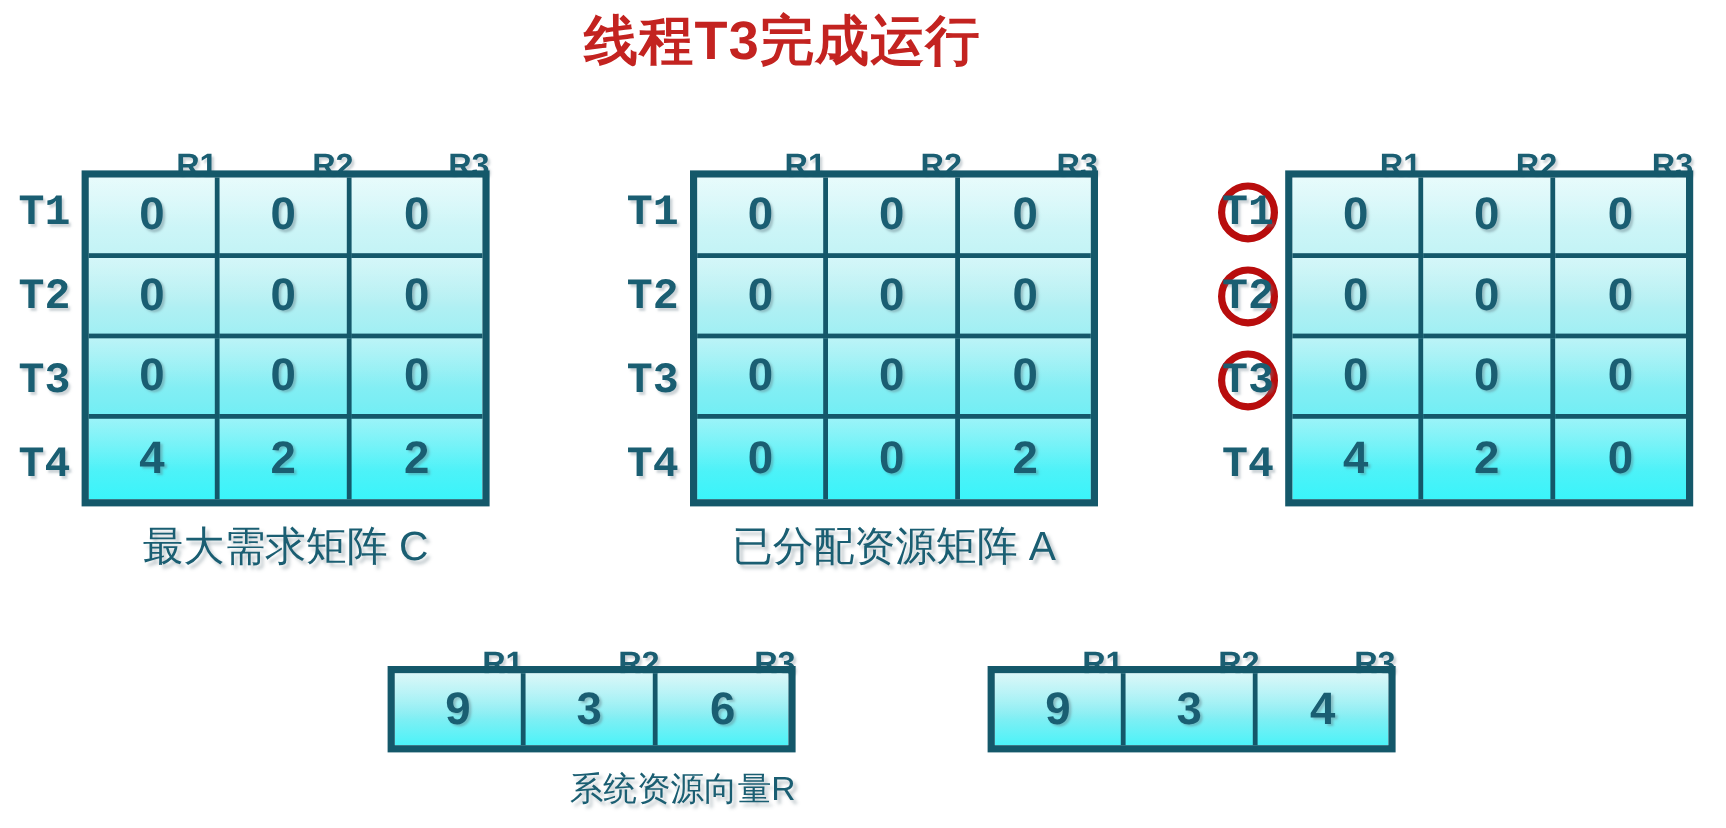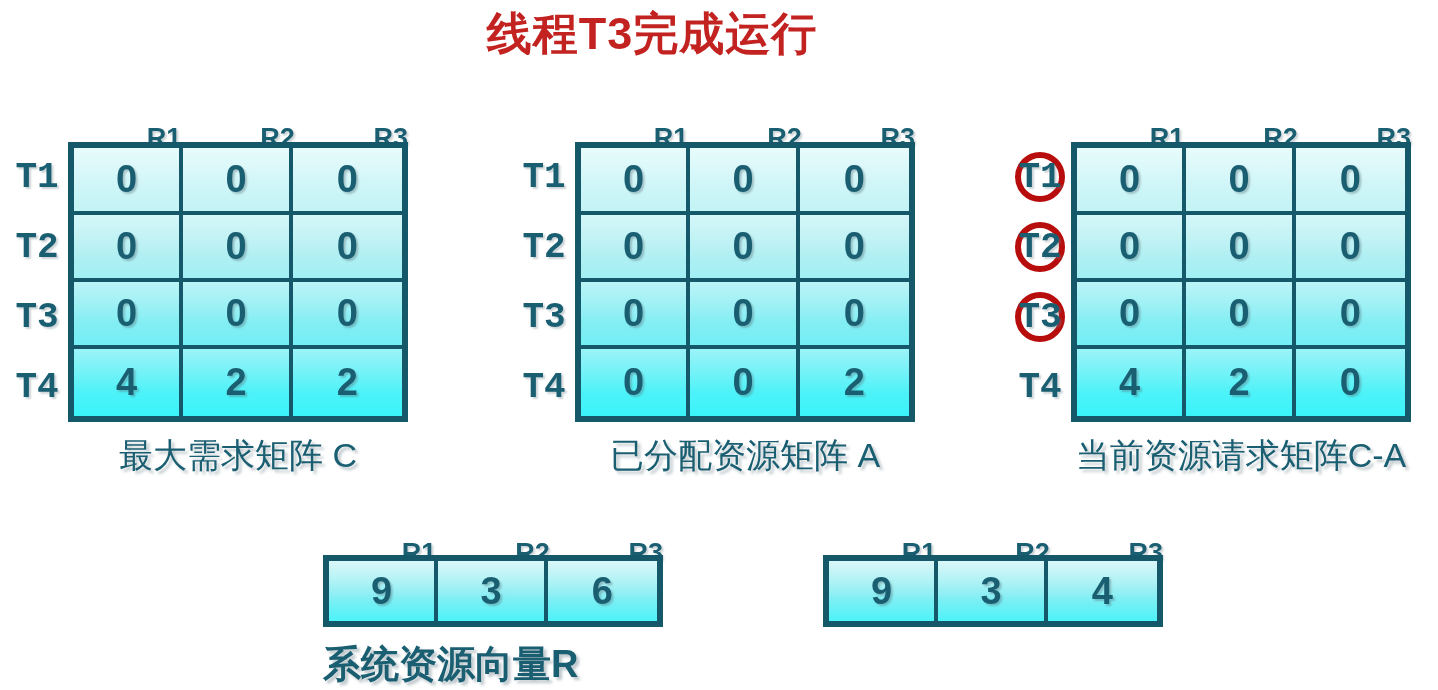--- a/index.html
+++ b/index.html
@@ -106,22 +106,22 @@
     width: 340px; height: 72px;
     border: 6px solid var(--teal-border);
     background: linear-gradient(to bottom, #c9f4f6 0%, #8aeef3 55%, #4cf3f8 100%);
     display: grid;
     grid-template-columns: repeat(3, 1fr);
   }
   .vector-table .cell { border-bottom: none; }
   .vector-caption {
     grid-column: 1; grid-row: 3;
     padding-top: 12px;
-    text-align: left; white-space: nowrap;
-    font-size: 38px; font-weight: bold; color: var(--teal-text);
+    text-align: right; white-space: nowrap;
+    font-size: 28px; font-weight: normal; color: var(--teal-text);
     text-shadow: 3px 3px 3px rgba(110,130,140,0.45);
   }
 
   
   #matrix-0 { left: 6px;    top: 98px; }
   #matrix-1 { left: 513px;  top: 98px; }
   #matrix-2 { left: 1009px; top: 98px; }
   #vector-0 { left: 323px;  top: 513px; }
   #vector-1 { left: 823px;  top: 513px; }
 </style>
@@ -236,21 +236,20 @@
       <div class="cell">0</div>
       <div class="cell">0</div>
       <div class="cell last-col">0</div>
       <div class="cell">0</div>
       <div class="cell">0</div>
       <div class="cell last-col">0</div>
       <div class="cell last-row">4</div>
       <div class="cell last-row">2</div>
       <div class="cell last-col last-row">0</div>
     </div>
-    <div class="matrix-caption">当前资源请求矩阵C-A</div>
   </div>
 
   <div class="vector-block" id="vector-0">
     <div class="col-headers">
       <span class="col-header">R1</span>
       <span class="col-header">R2</span>
       <span class="col-header">R3</span>
     </div>
     <div class="vector-table">
       <div class="cell">9</div>

